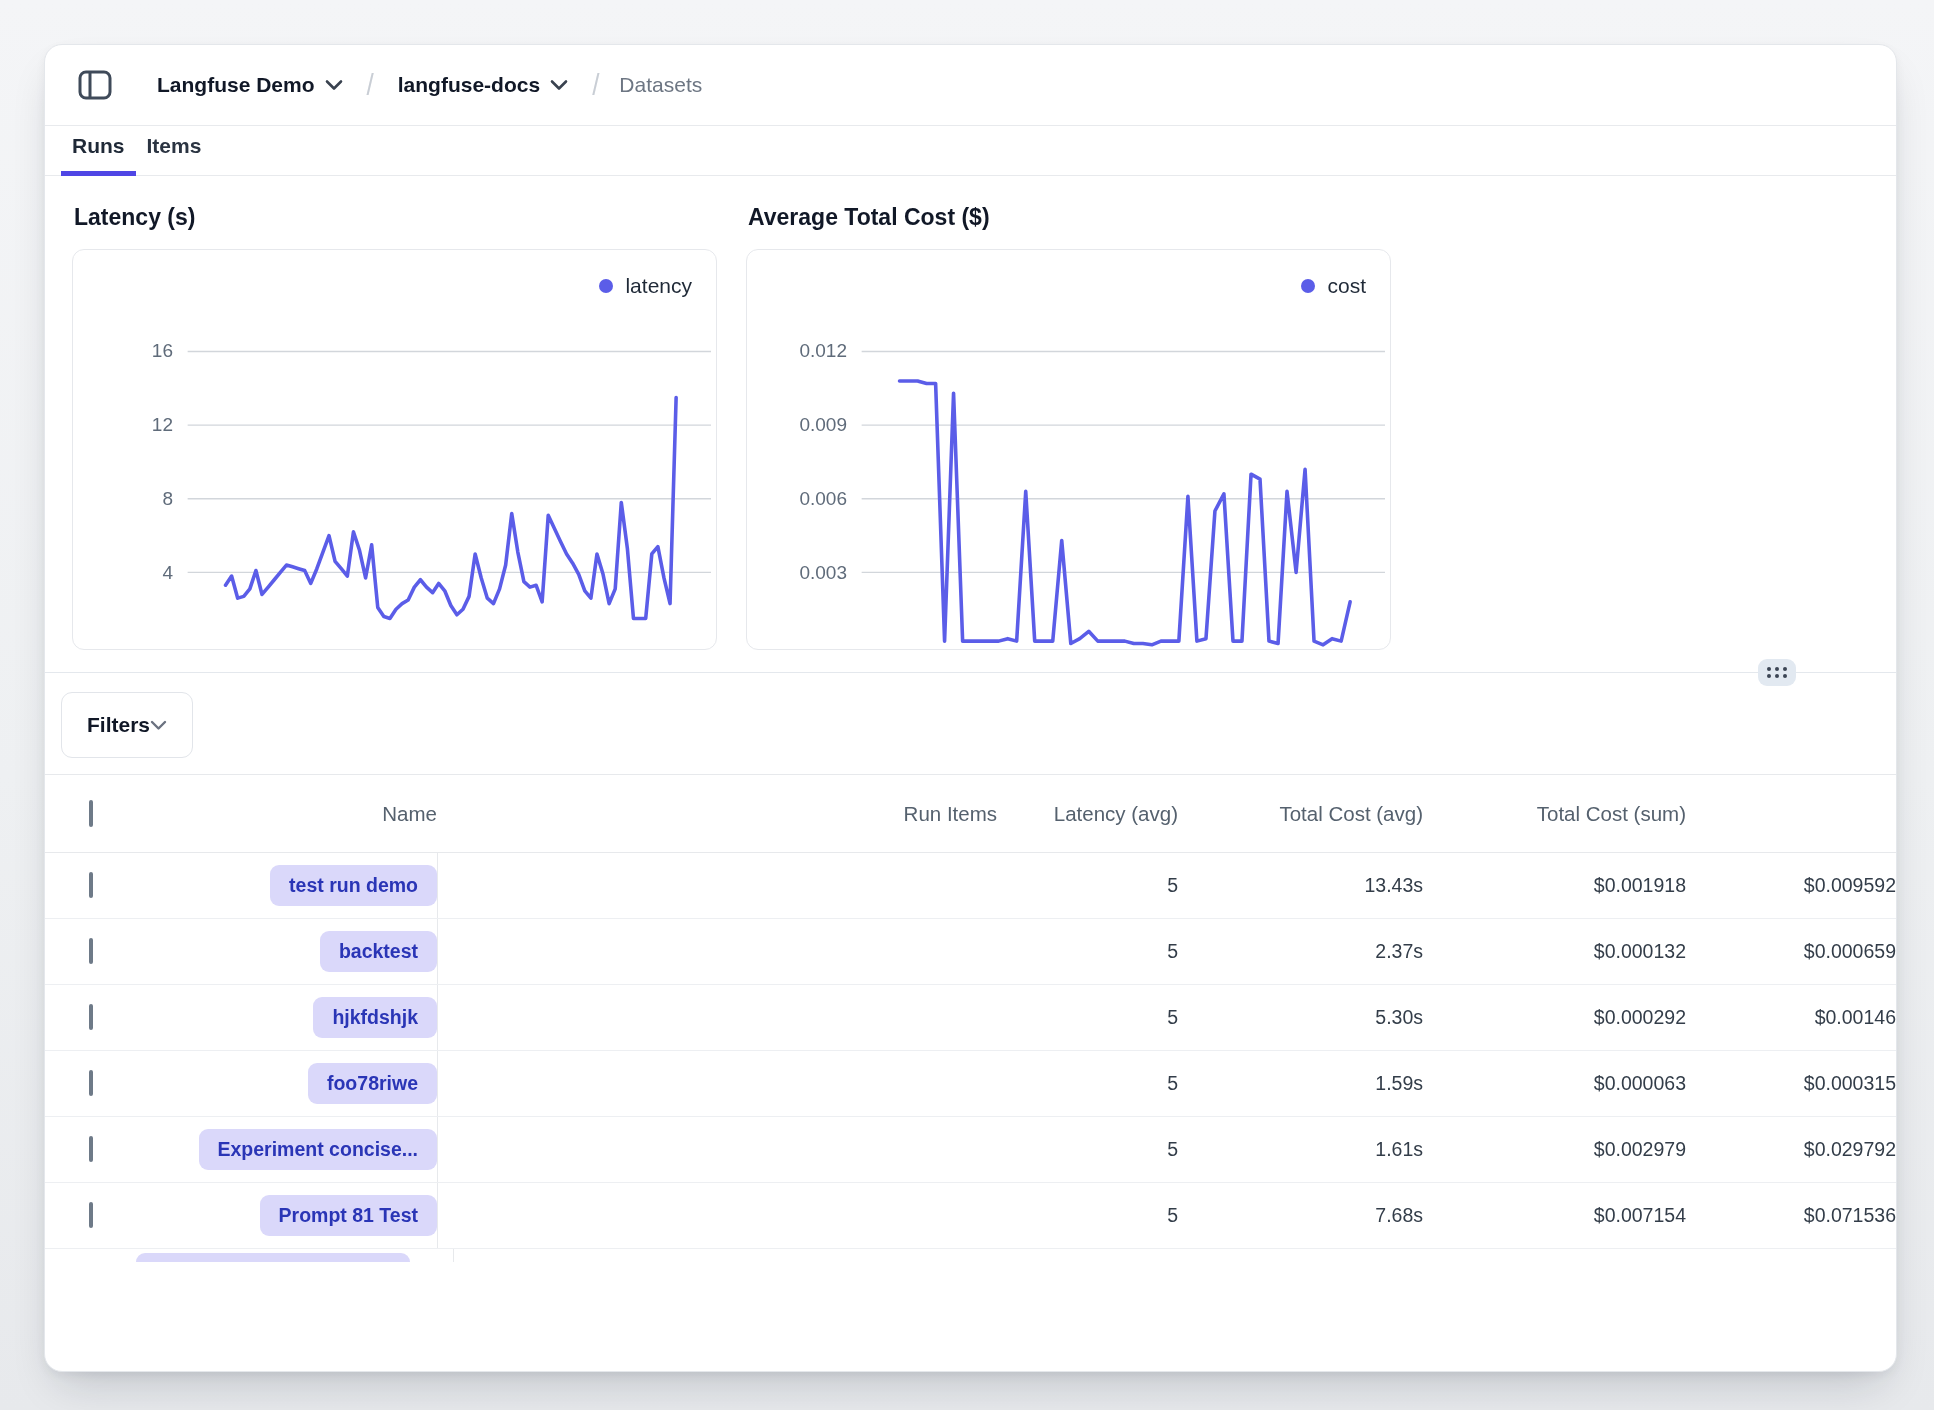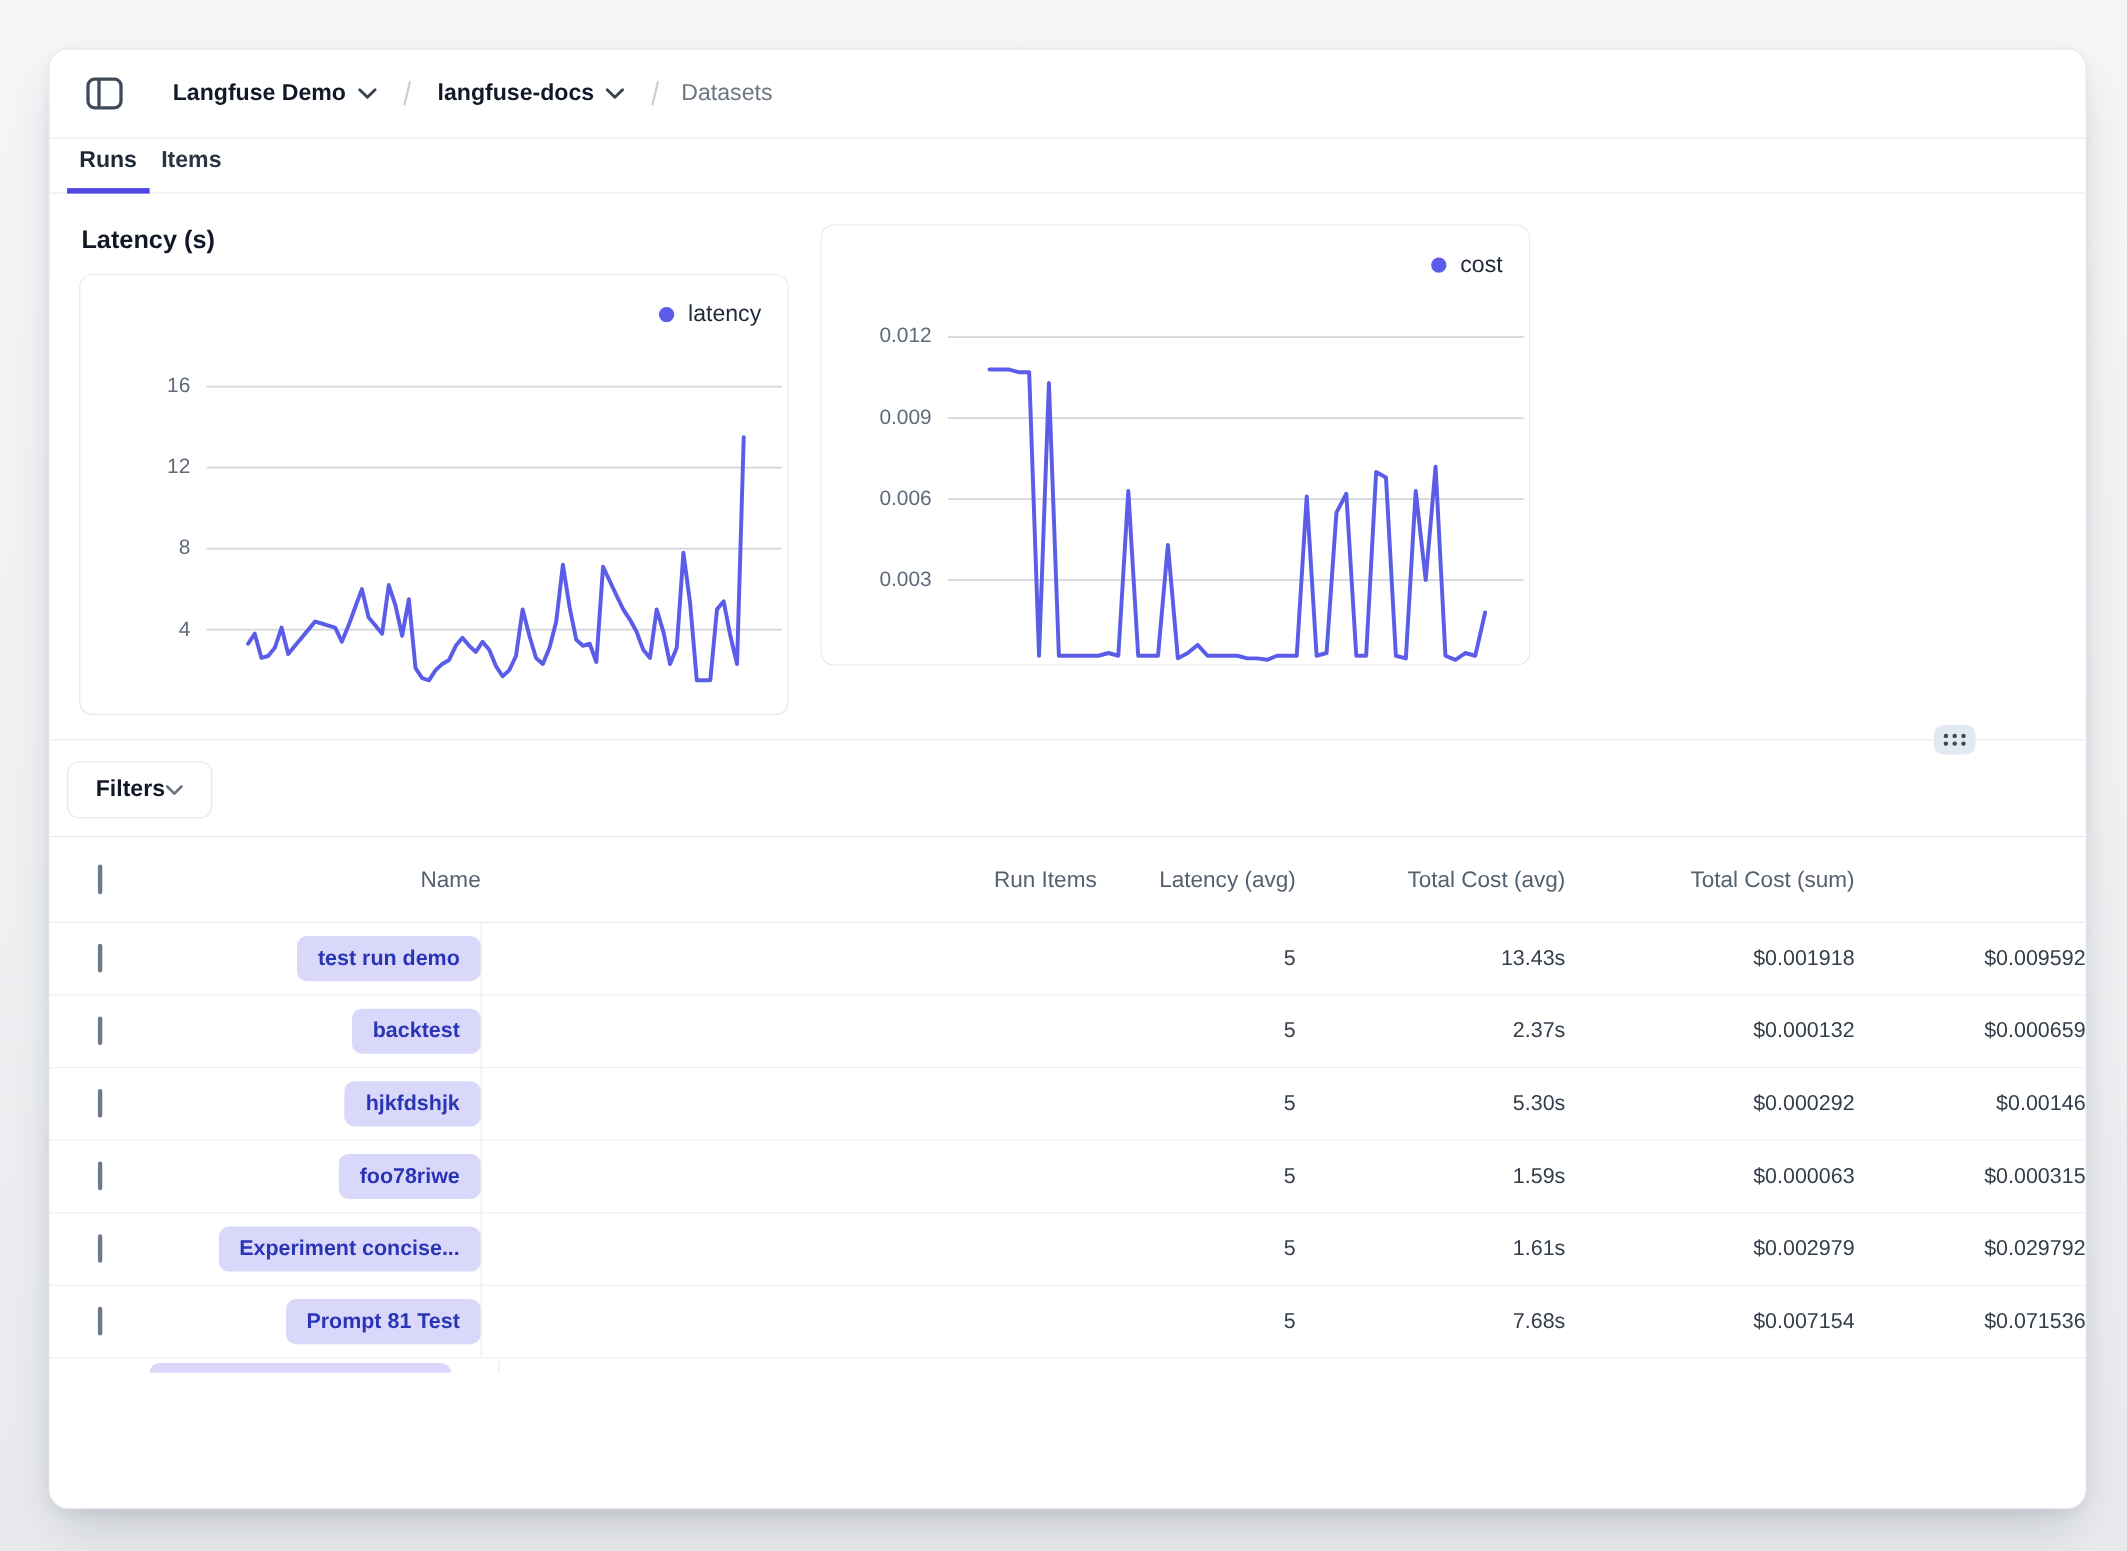--- a/index.html
+++ b/index.html
@@ -44,21 +44,21 @@
   .legend-label { font-size:21px; color:#1f2937; }
   .tick-label { position:absolute; left:0; width:100px; text-align:right; font-size:19px; color:#5f6b7a; }
   
   .panel-divider { position:relative; margin-top:22px; border-top:1.5px solid #e4e8ed; }
   .dots-handle { position:absolute; right:100px; top:-14px; width:38px; height:27px; background:#e2e9f1; border-radius:9px;
     display:flex; align-items:center; justify-content:center; cursor:row-resize; }
   .dots-grid { display:grid; grid-template-columns:repeat(3,4px); gap:3px 4px; }
   .dots-grid i { width:4px; height:4px; border-radius:50%; background:#3b4554; }
   
   .filters-row { margin:19px 0 0 16px; }
-  .filters-btn { display:inline-flex; align-items:center; height:52px; padding:0 25px; background:#fff;
+  .filters-btn { display:inline-flex; align-items:center; height:66px; padding:0 25px; background:#fff;
     border:1px solid #e2e5ea; border-radius:11px; font-size:21px; font-weight:600; color:#111827; cursor:pointer; }
   
   .runs-table { margin-top:16px; border-top:1px solid #e7e9ec; font-size:20px; }
   .tgrid { display:grid; grid-template-columns:44px 344px 560px 181px 245px 263px 1fr; padding-left:4px; align-items:center;text-align:right; }
   .thead { height:78px; border-bottom:1px solid #e7e9ec; color:#55616e; font-size:20.5px; font-weight:500; }
   .trow { height:66px; border-bottom:1px solid #edeff2; color:#333d49; font-size:19.5px; }
   .desc-cell { border-left:1px solid #e7e9ec; height:100%; display:flex; align-items:center; padding-left:17px; }
   .checkbox { width:26px; height:26px; border:2px solid #6e7a88; border-radius:7px; background:#fff; cursor:pointer; }
   .name-cell { padding-left:7px; }
   .pill { display:inline-block; background:#dad8fa; color:#2a35b6; font-weight:700; font-size:19.5px;
@@ -126,20 +126,21 @@
           <span class="legend-dot" id="legend-dot-0" style="background: rgb(91, 93, 232);"></span>
           <span class="legend-label">latency</span>
         </div>
       <div class="tick-label" style="top: 90px;">16</div>
           <div class="tick-label" style="top: 164px;">12</div>
           <div class="tick-label" style="top: 238px;">8</div>
           <div class="tick-label" style="top: 312px;">4</div>
         </div>
     </div>
     <div class="chart-block">
+      <h2 class="chart-title">Average Total Cost ($)</h2>
       <div class="chart-card" id="chart-1">
           <svg viewBox="0 0 645 401" preserveAspectRatio="none" class="chart-svg">
             <line x1="115" x2="640" y1="102" y2="102" stroke="#d2d6db" stroke-width="1.4"></line>
             <line x1="115" x2="640" y1="176" y2="176" stroke="#d2d6db" stroke-width="1.4"></line>
             <line x1="115" x2="640" y1="249.99999999999997" y2="249.99999999999997" stroke="#d2d6db" stroke-width="1.4"></line>
             <line x1="115" x2="640" y1="324" y2="324" stroke="#d2d6db" stroke-width="1.4"></line>
             <polyline points="153.0,131.6 162.0,131.6 171.1,131.6 180.1,134.1 189.2,134.1 198.2,393.1 207.2,143.9 216.3,393.1 225.3,393.1 234.4,393.1 243.4,393.1 252.4,393.1 261.5,390.6 270.5,393.1 279.6,242.6 288.6,393.1 297.6,393.1 306.7,393.1 315.7,291.9 324.8,395.5 333.8,390.6 342.8,383.2 351.9,393.1 360.9,393.1 370.0,393.1 379.0,393.1 388.0,395.5 397.1,395.5 406.1,396.8 415.2,393.1 424.2,393.1 433.2,393.1 442.3,247.5 451.3,393.1 460.4,390.6 469.4,262.3 478.4,245.1 487.5,393.1 496.5,393.1 505.6,225.3 514.6,230.3 523.6,393.1 532.7,395.5 541.7,242.6 550.8,324.0 559.8,220.4 568.8,393.1 577.9,396.8 586.9,390.6 596.0,393.1 605.0,353.6" fill="none" stroke="#5b5de8" stroke-width="3.6" stroke-linejoin="round" stroke-linecap="round"></polyline>
           </svg>
         <div class="legend">
           <span class="legend-dot" id="legend-dot-1" style="background: rgb(91, 93, 232);"></span>

